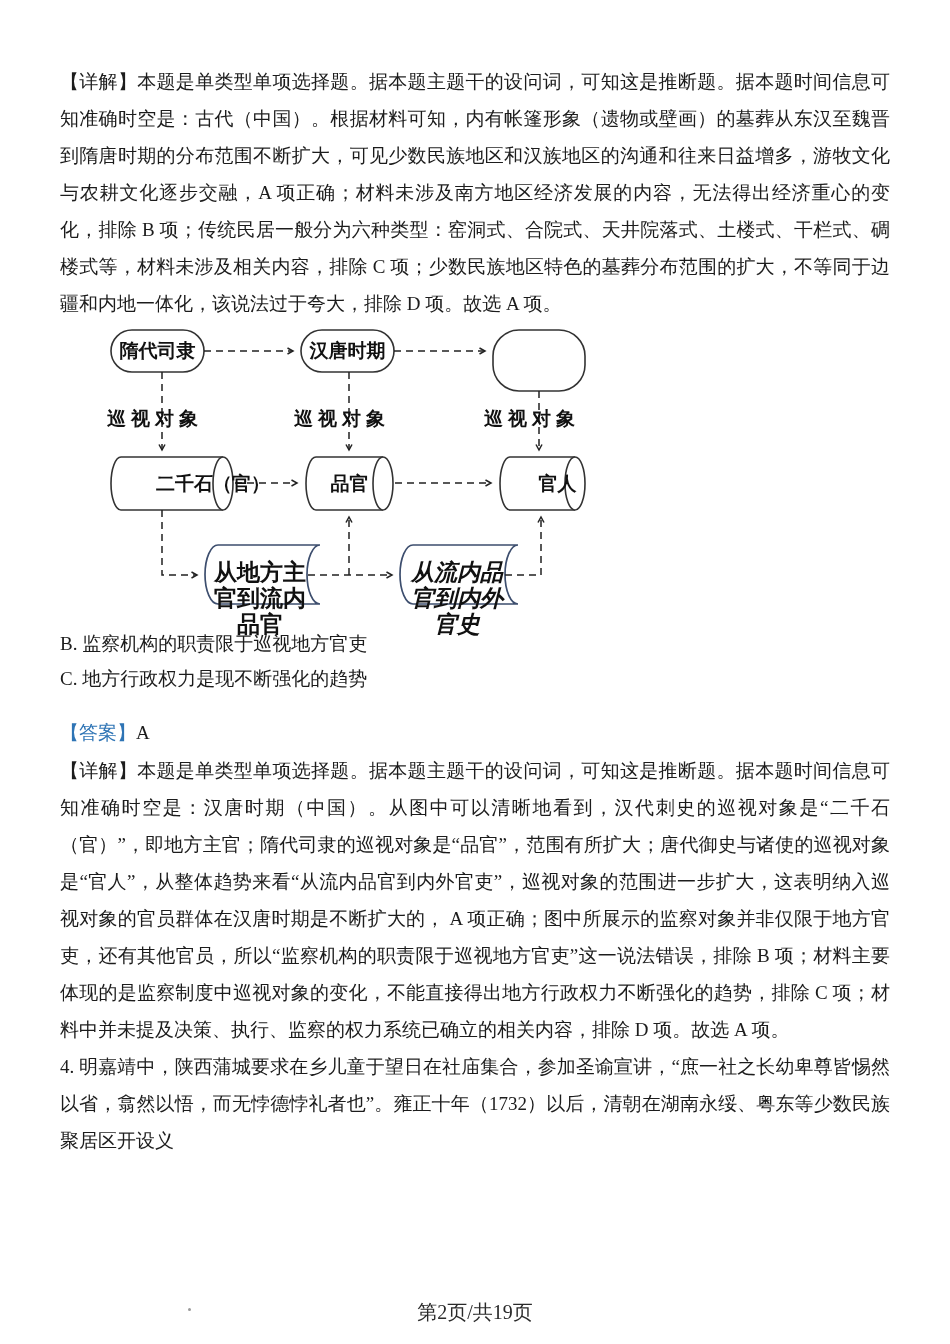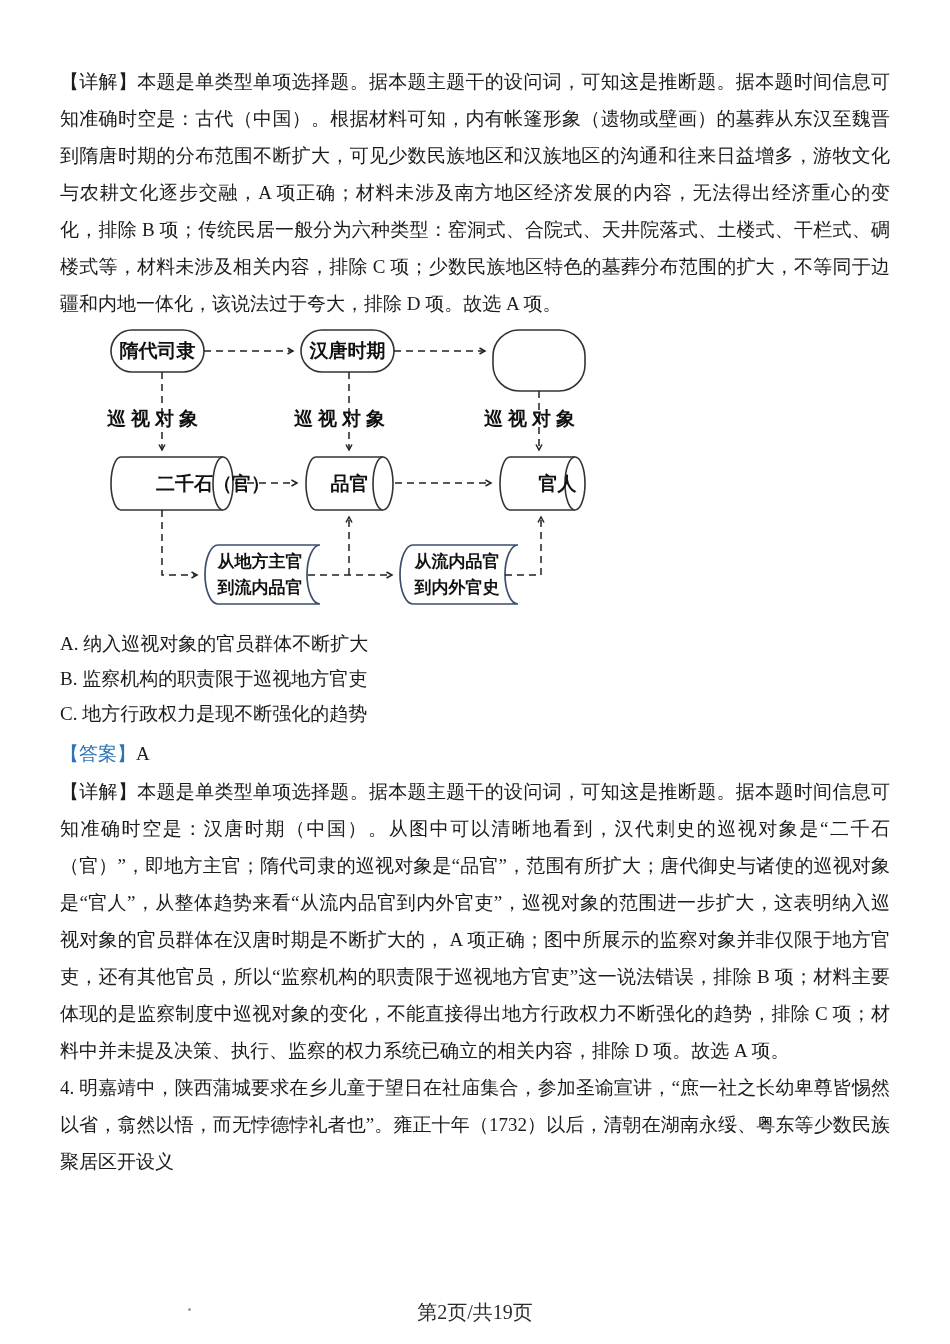--- a/index.html
+++ b/index.html
@@ -6,30 +6,30 @@
   html,body { background:#ffffff; }
   body {
     width:950px; height:1344px; position:relative; overflow:hidden;
     font-family:"Liberation Serif","DejaVu Serif",serif;
     color:#1c1c1c; font-size:19px;
   }
   .page { padding:63px 60px 0 60px; }
   p.para { text-align:justify; line-height:37px; }
   p.qline { line-height:37px; }
   .option { line-height:35px; }
-  .ans-row { line-height:35px; margin-top:5px; }
+  .ans-row { line-height:35px; margin-top:19px; }
   .blue { color:#2E74B5; }
   
   .diagram { position:relative; width:560px; height:292px; margin:5px 0 7px 38px; }
   .diagram svg { position:absolute; left:0; top:0; }
   .dnode {
     position:absolute; display:flex; align-items:center; justify-content:center;
     text-align:center; font-weight:bold; color:#111; font-size:19px; z-index:2;
   }
-  .dnode.small { font-size:17px; line-height:26px; }
+  .dnode.small { font-size:23px; line-height:26px;margin-top:24px; }
   .dnode.twoline { line-height:25px; }
   .patrol {
     position:absolute; z-index:2; text-align:left; font-weight:bold;
     font-size:19px; letter-spacing:5px; color:#111;
   }
   
   .footer {
     position:absolute; left:0; bottom:18px; width:100%;
     text-align:center; font-size:20px; color:#2a2a2a;
   }
@@ -94,25 +94,24 @@
 
     <div class="patrol" style="left:9px;top:79px;width:110px;">巡视对象</div>
     <div class="patrol" style="left:196px;top:79px;width:110px;">巡视对象</div>
     <div class="patrol" style="left:386px;top:79px;width:110px;">巡视对象</div>
 
     <div class="dnode" style="left:13px;top:130px;width:122px;height:53px;margin-left:41px;">二千石（官）</div>
     <div class="dnode" style="left:208px;top:130px;width:87px;height:53px;">品官</div>
     <div class="dnode" style="left:402px;top:130px;width:85px;height:53px;padding-left:30px;">官人</div>
 
     <div class="dnode small" style="left:114px;top:218px;width:96px;height:59px;">从地方主官到流内品官</div>
-    <div class="dnode small" style="left:311px;top:218px;width:96px;height:59px;">从流内品官到内外官史</div>
+    <div class="dnode small" style="left:311px;top:218px;width:96px;height:59px;font-style:italic;">从流内品官到内外官史</div>
   </div>
 
   <div>
-    <div class="option">A. 纳入巡视对象的官员群体不断扩大</div>
     <div class="option">B. 监察机构的职责限于巡视地方官吏</div>
     <div class="option">C. 地方行政权力是现不断强化的趋势</div>
   </div>
 
   <div class="ans-row">
     <span class="blue">【答案】</span><span>A</span>
   </div>
 
   <p class="para" style="margin-top:2px;">【详解】本题是单类型单项选择题。据本题主题干的设问词，可知这是推断题。据本题时间信息可知准确时空是：汉唐时期（中国）。从图中可以清晰地看到，汉代刺史的巡视对象是“二千石（官）”，即地方主官；隋代司隶的巡视对象是“品官”，范围有所扩大；唐代御史与诸使的巡视对象是“官人”，从整体趋势来看“从流内品官到内外官吏”，巡视对象的范围进一步扩大，这表明纳入巡视对象的官员群体在汉唐时期是不断扩大的， A 项正确；图中所展示的监察对象并非仅限于地方官吏，还有其他官员，所以“监察机构的职责限于巡视地方官吏”这一说法错误，排除 B 项；材料主要体现的是监察制度中巡视对象的变化，不能直接得出地方行政权力不断强化的趋势，排除 C 项；材料中并未提及决策、执行、监察的权力系统已确立的相关内容，排除 D 项。故选 A 项。</p>
 

